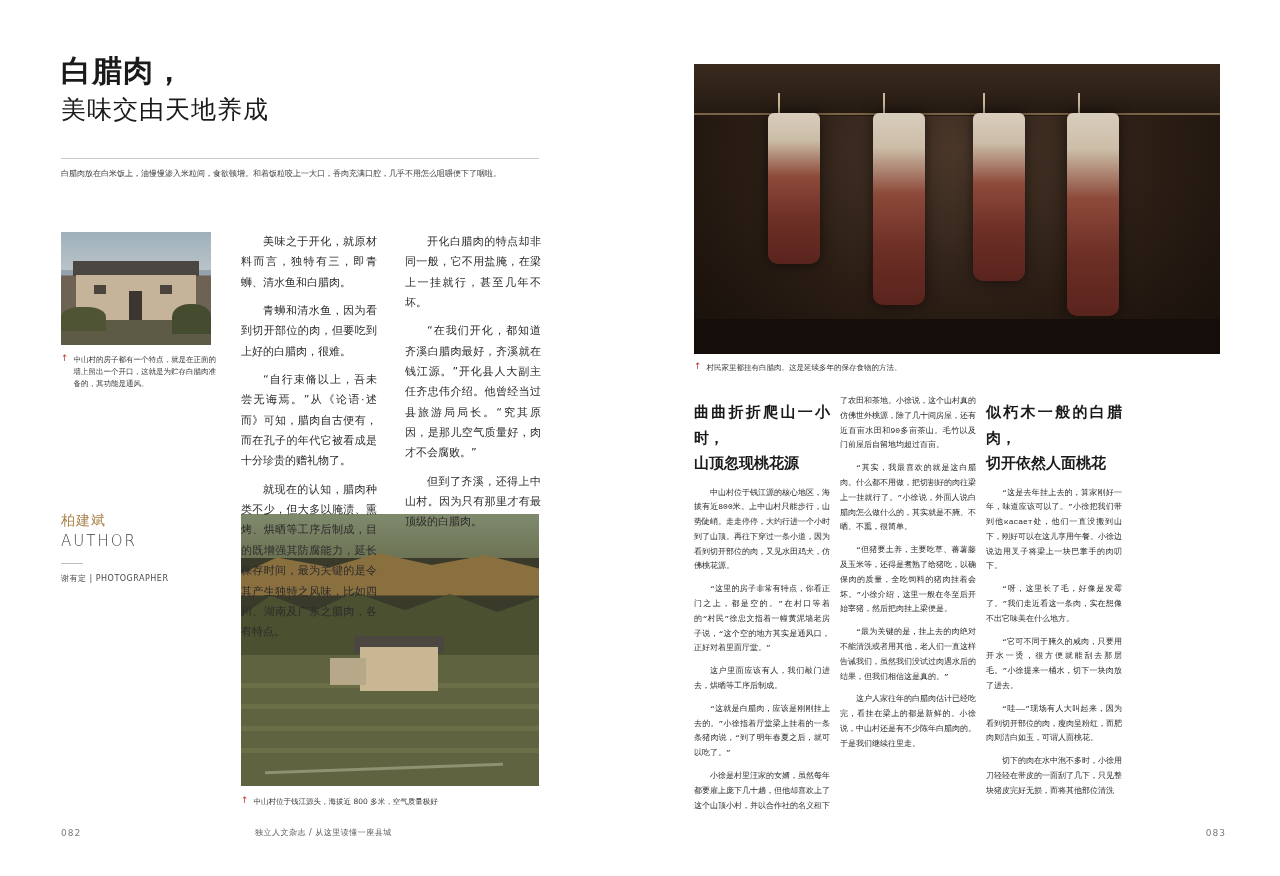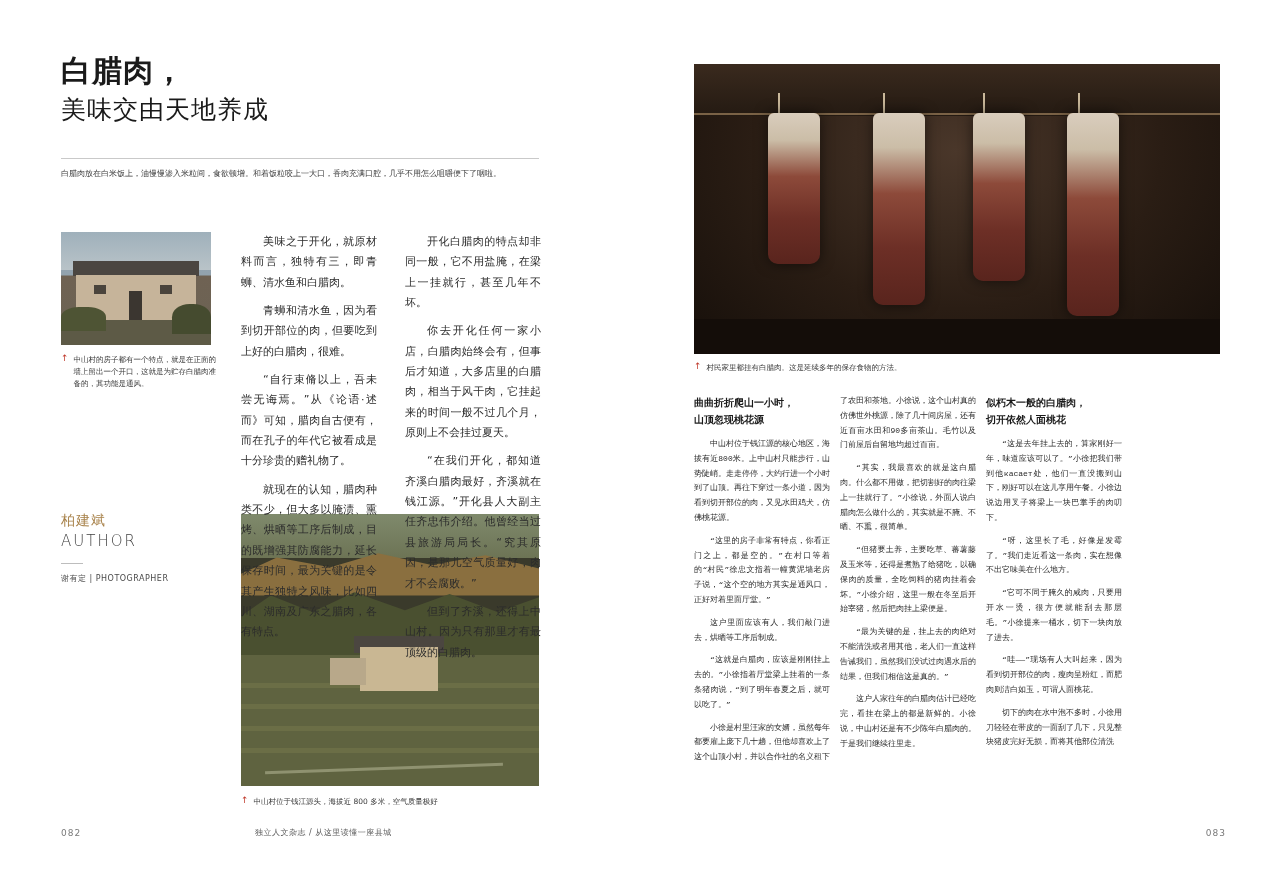--- a/index.html
+++ b/index.html
@@ -84,21 +84,21 @@
   .meat{position:absolute;top:17%;width:52px;background:linear-gradient(#d9cdbd 0%,#cbbda7 18%,#8d4a3a 42%,#6d2f26 70%,#59241d 100%);border-radius:6px 6px 10px 10px;box-shadow:0 0 14px rgba(0,0,0,.55);}
   .meat.m1{left:14%;height:52%;}
   .meat.m2{left:34%;height:66%;}
   .meat.m3{left:53%;height:58%;}
   .meat.m4{left:71%;height:70%;}
   .hook{position:absolute;top:10%;width:2px;height:8%;background:#c9b89a;}
   .hero-floor{position:absolute;left:0;bottom:0;width:100%;height:12%;background:#140d09;}
 
   .cap-hero{position:absolute;left:54px;top:362px;width:420px;}
 
-  .sub-h{font-size:10px;font-weight:bold;line-height:1.7;color:#1a1a1a;margin:0 0 9px 0;}
+  .sub-h{font-size:15px;font-weight:bold;line-height:1.7;color:#1a1a1a;margin:6px 0 9px 0;}
   .rcols{position:absolute;top:394px;height:418px;}
   .rcol{position:absolute;top:0;width:136px;font-size:8px;line-height:1.85;color:#2b2b2b;text-align:justify;}
   .rcol p{margin:0 0 8px 0;text-indent:2em;font-family:Liberation Mono, monospace;}
   .rcol p.noind{text-indent:0;}
   .r1{left:54px;}
   .r2{left:200px;}
   .r3{left:346px;}
 
   
   .folio{position:absolute;bottom:38px;font-size:9px;color:#7a7a7a;letter-spacing:1px;}
@@ -170,21 +170,20 @@
 
     <div class="cols">
       <div class="col c1">
         <p>美味之于开化，就原材料而言，独特有三，即青蛳、清水鱼和白腊肉。</p>
         <p>青蛳和清水鱼，因为看到切开部位的肉，但要吃到上好的白腊肉，很难。</p>
         <p>“自行束脩以上，吾未尝无诲焉。”从《论语·述而》可知，腊肉自古便有，而在孔子的年代它被看成是十分珍贵的赠礼物了。</p>
         <p>就现在的认知，腊肉种类不少，但大多以腌渍、熏烤、烘晒等工序后制成，目的既增强其防腐能力，延长保存时间，最为关键的是令其产生独特之风味，比如四川、湖南及广东之腊肉，各有特点。</p>
       </div>
       <div class="col c2">
         <p>开化白腊肉的特点却非同一般，它不用盐腌，在梁上一挂就行，甚至几年不坏。</p>
-        <p>你去开化任何一家小店，白腊肉始终会有，但事后才知道，大多店里的白腊肉，相当于风干肉，它挂起来的时间一般不过几个月，原则上不会挂过夏天。</p>
         <p>“在我们开化，都知道齐溪白腊肉最好，齐溪就在钱江源。”开化县人大副主任齐忠伟介绍。他曾经当过县旅游局局长。“究其原因，是那儿空气质量好，肉才不会腐败。”</p>
         <p>但到了齐溪，还得上中山村。因为只有那里才有最顶级的白腊肉。</p>
       </div>
     </div>
 
     <div class="folio folio-left">082</div>
     <div class="footer-text">独立人文杂志 / 从这里读懂一座县城</div>
   </div>
 
   <div class="right-page">

